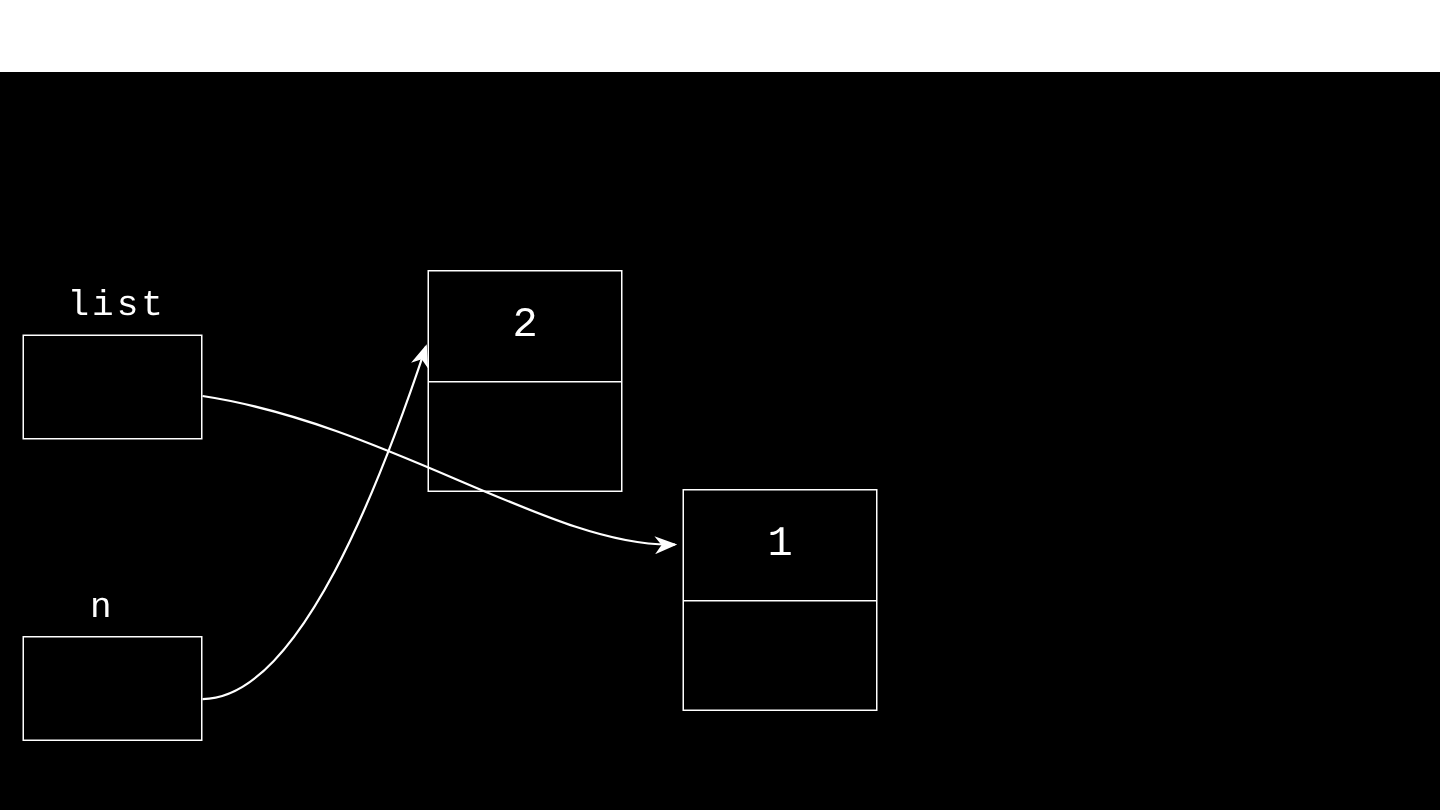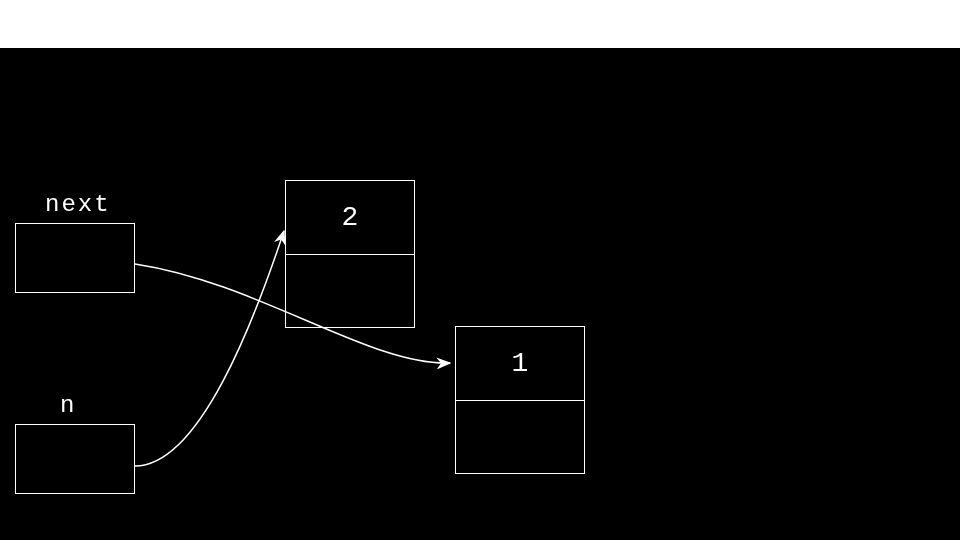--- a/index.html
+++ b/index.html
@@ -76,21 +76,21 @@
 </style>
 </head>
 <body>
 
 <div class="header">
   <span>n-&gt;next = NULL;</span>
 </div>
 
 <div class="canvas">
 
-  <div class="label" id="listLabel" style="left: 45px; top: 143px;">next</div>
+  <div class="label" id="listLabel" style="left: 45px; top: 143px;">list</div>
   <div class="box" id="listBox" style="left: 15px; top: 175px; width: 120px; height: 70px;"></div>
 
   <div class="label" id="nLabel" style="left: 60px; top: 344px;">n</div>
   <div class="box" id="nBox" style="left: 15px; top: 376px; width: 120px; height: 70px;"></div>
 
   <div class="node" id="node2" style="left: 285px; top: 132px; width: 130px; height: 148px;">
     <div class="value-cell" style="height: 74px;">2</div>
     <div class="next-cell" style="height: 74px;"></div>
   </div>
 

